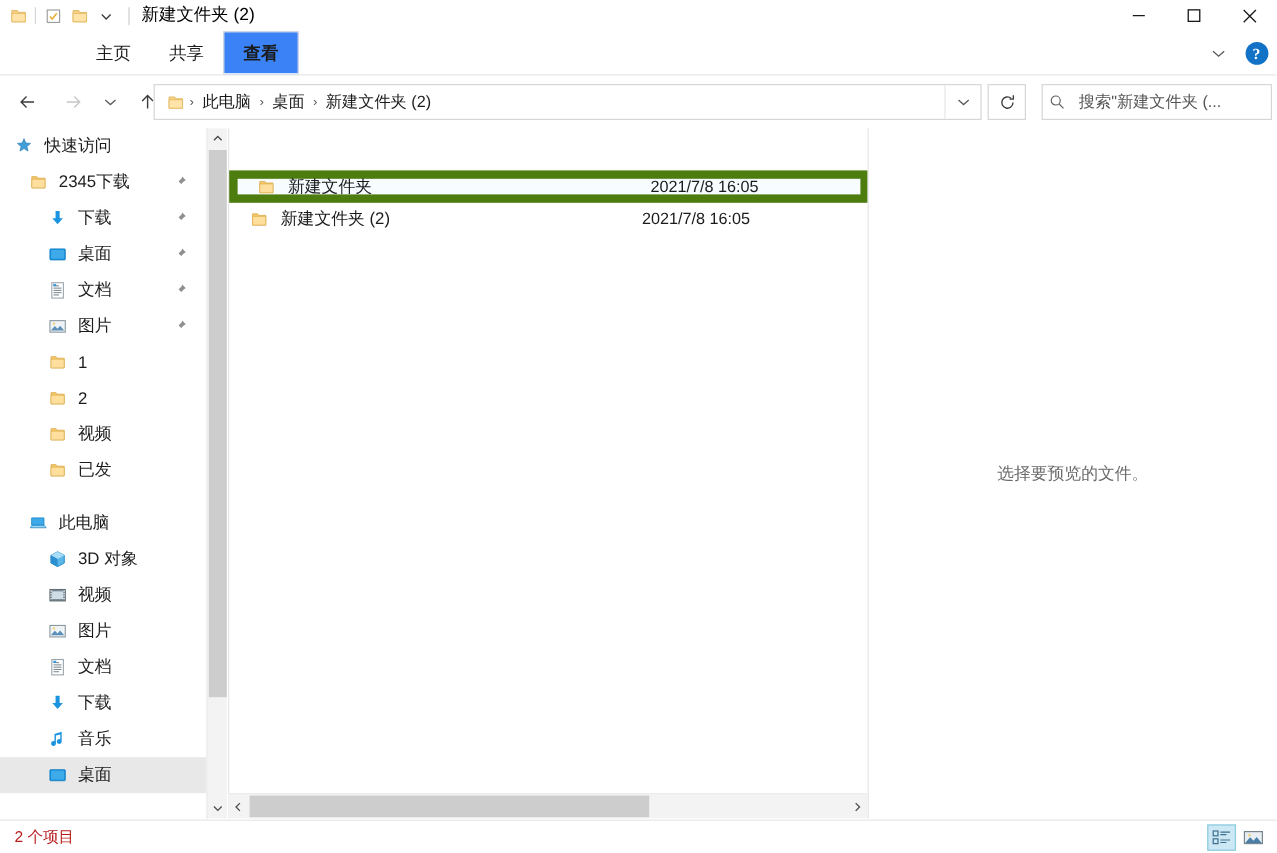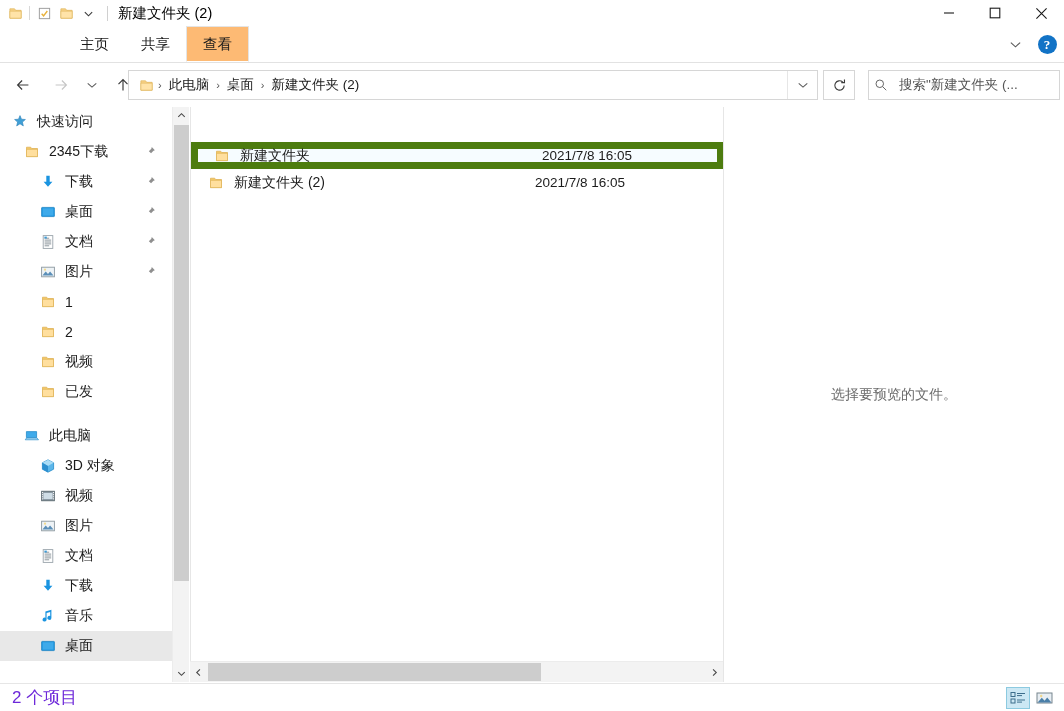--- a/index.html
+++ b/index.html
@@ -40,21 +40,22 @@
     background:#ffffff; display:flex; align-items:stretch;
   }
   .tab{
     display:flex; align-items:center; justify-content:center;
     height:36px; font-size:14.5px; color:#1b1b1b; cursor:default;
     padding:0 16px; white-space:nowrap;
   }
   .tab.file{ background:#0c5daa; color:#ffffff; width:64px; padding:0;margin-top:44px; }
   .tab.hover{
     border:1px solid #e4e4e4; border-bottom:1px solid #fff;
-    background:#fdba74;
+    background:#3b82f6;
+    font-weight:bold;
   }
   .ribbon-right{
     position:absolute; right:4px; top:26px; height:36px; display:flex; align-items:center; gap:6px;
   }
   .ribbon-chevron{ width:26px; height:26px; display:flex; align-items:center; justify-content:center; }
   .help-btn{ width:26px;height:26px; display:flex; align-items:center; justify-content:center;}
   .help-circle{
     width:19px;height:19px;border-radius:50%;background:#1273c6;
     color:#fff;font-size:13px;line-height:19px;text-align:center;font-weight:bold;
     font-family:"Liberation Serif",serif;
@@ -166,21 +167,21 @@
     display:flex; align-items:center; justify-content:center;
   }
   .preview-text{ font-size:14px; color:#6b6b6b; }
 
   
   .statusbar{
     position:absolute; left:0; top:683px; width:1064px; height:28px;
     background:#ffffff; border-top:1px solid #e6e6e6;
     display:flex; align-items:center;
   }
-  .status-text{ margin-left:12px; font-size:17px; color:#6d28d9; }
+  .status-text{ margin-left:12px; font-size:13px; color:#b91c1c; }
   .view-btns{ position:absolute; right:8px; top:3px; display:flex; gap:2px; }
   .vbtn{
     width:24px;height:22px;display:flex;align-items:center;justify-content:center;
   }
   .vbtn.active{ background:#cce8f4; border:1px solid #8ccae0; }
 </style>
 </head>
 <body>
 
 <div class="app">

